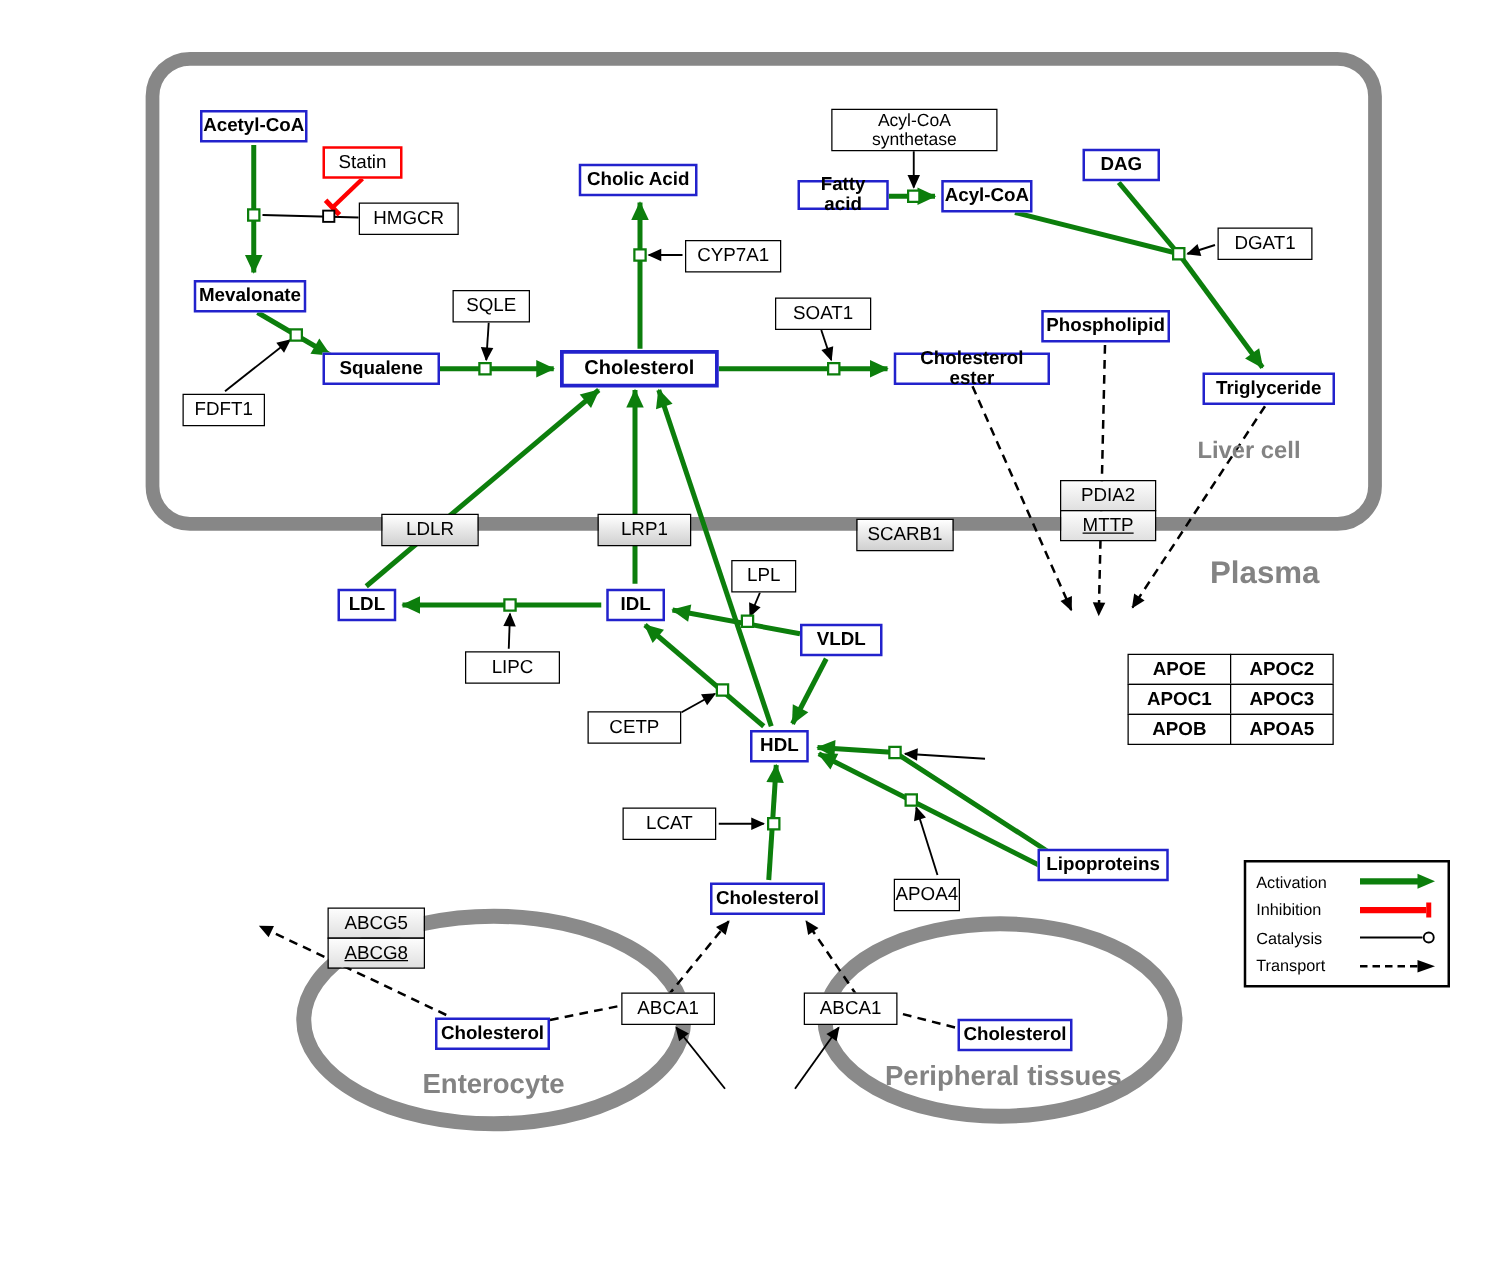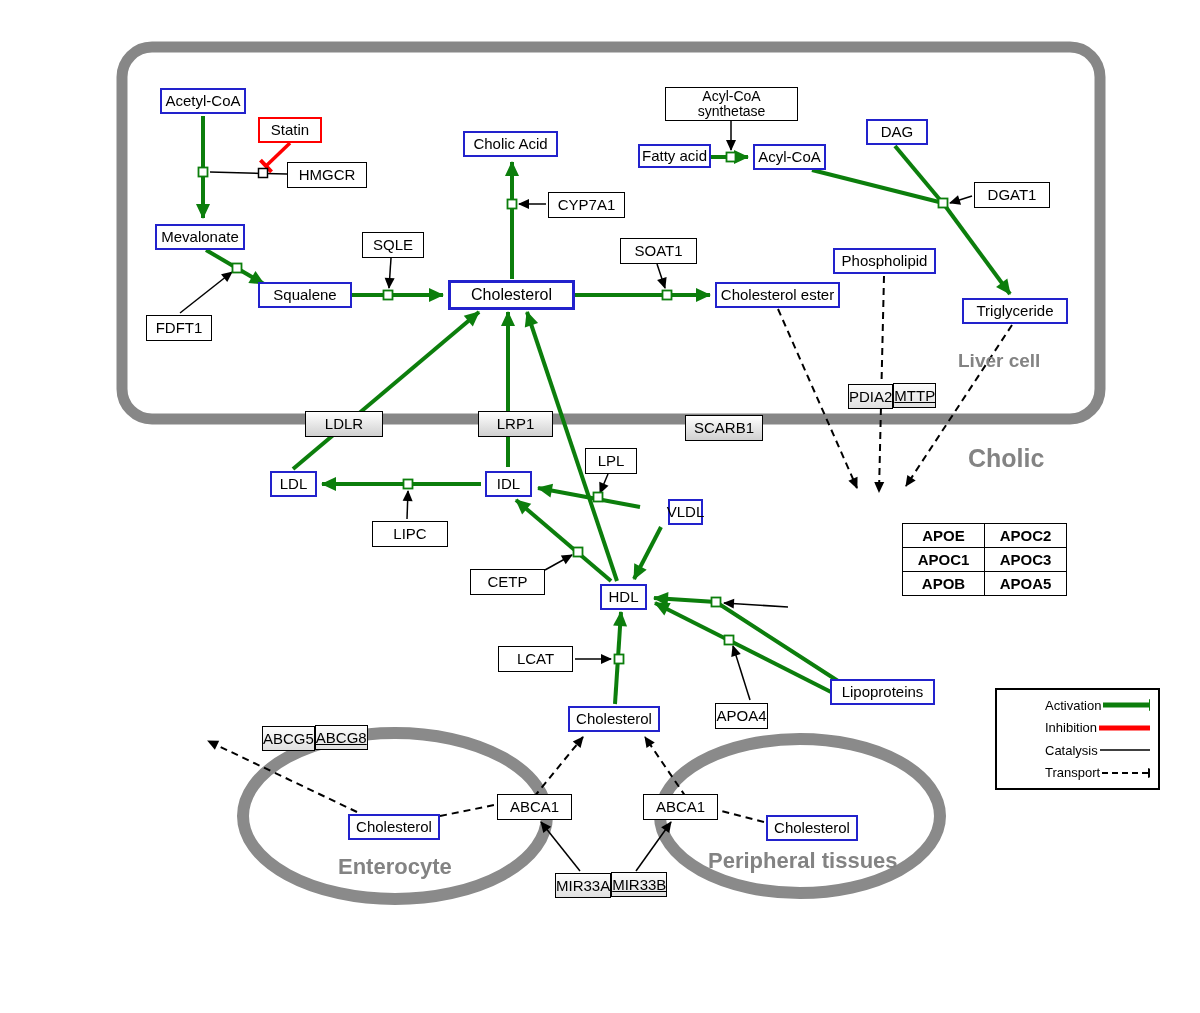--- a/index.html
+++ b/index.html
@@ -1,31 +1,31 @@
 <!DOCTYPE html>
 <html><head>
 <meta charset="utf-8">
 <style>
   html,body{margin:0;padding:0;background:#fff;}
   .stage{position:relative;width:1200px;height:1013px;background:#ffffff;font-family:"Liberation Sans",sans-serif;overflow:hidden;}
   svg.edges{position:absolute;left:0;top:0;z-index:1;}
   .node{position:absolute;z-index:3;display:flex;align-items:center;justify-content:center;background:#fff;border:1px solid #000;font-size:15px;color:#000;box-sizing:border-box;text-align:center;line-height:1.05;}
-  .metab{border:2px solid #2222cc;}
+  .metab{border:2px solid #2222cc;font-weight:bold;}
   .thick{border-width:3px;font-size:16px;}
   .redbox{border:2px solid #ff0000;}
   .mem{background:linear-gradient(180deg,#ffffff 0%,#d0d0d0 100%);}
-  .stack{position:absolute;z-index:3;display:flex;flex-direction:row;}
+  .stack{position:absolute;z-index:3;display:flex;flex-direction:column;}
   .stack .cell{border:1px solid #000;display:flex;align-items:center;justify-content:center;font-size:15px;box-sizing:border-box;background:linear-gradient(180deg,#fdfdfd 0%,#e0e0e0 100%);height:25px;}
   .stack .cell + .cell{margin-top:-1px;text-decoration:underline;}
   .apo-table{position:absolute;z-index:3;display:grid;grid-template-columns:82px 82px;}
   .apo-table .cell{border:1px solid #000;height:25px;display:flex;align-items:center;justify-content:center;font-size:15px;background:#fff;box-sizing:border-box;margin:0 0 -1px -1px;font-weight:bold;}
   .comp{position:absolute;z-index:2;color:#838383;font-weight:bold;white-space:nowrap;}
   .legend{position:absolute;z-index:3;left:995px;top:688px;width:165px;height:102px;border:2px solid #000;background:#fff;box-sizing:border-box;display:flex;flex-direction:column;justify-content:space-around;padding:4px 8px;}
   .legend .row{display:flex;align-items:center;justify-content:space-between;}
-  .legend .row .lbl{font-size:13px;color:#000;margin-left:40px;}
+  .legend .row .lbl{font-size:13px;color:#000;}
 </style>
 </head>
 <body>
 
 <div class="stage">
 
   <svg class="edges" width="1200" height="1013">
     <defs>
       <marker id="ga" markerUnits="userSpaceOnUse" markerWidth="18" markerHeight="16" refX="15" refY="8" orient="auto">
         <path d="M1,1 L16,8 L1,15 z" fill="#0c7e0c"></path>
@@ -105,21 +105,21 @@
       <rect x="593.5" y="492.5" width="9" height="9"></rect>
       <rect x="573.5" y="547.5" width="9" height="9"></rect>
       <rect x="711.5" y="597.5" width="9" height="9"></rect>
       <rect x="724.5" y="635.5" width="9" height="9"></rect>
       <rect x="614.5" y="654.5" width="9" height="9"></rect>
     </g>
     <rect x="258.5" y="168.5" width="9" height="9" fill="#fff" stroke="#000" stroke-width="1.5"></rect>
   </svg>
 
   <div class="comp" style="left:958px;top:350px;font-size:19px">Liver cell</div>
-  <div class="comp" style="left:968px;top:444px;font-size:25px">Cholic</div>
+  <div class="comp" style="left:968px;top:444px;font-size:25px">Plasma</div>
   <div class="comp" style="left:338px;top:854px;font-size:22px">Enterocyte</div>
   <div class="comp" style="left:708px;top:848px;font-size:22px">Peripheral tissues</div>
 
   <div class="node metab" style="left:160px;top:88px;width:86px;height:26px">Acetyl-CoA</div>
   <div class="node redbox" style="left:258px;top:117px;width:64px;height:26px">Statin</div>
   <div class="node" style="left:287px;top:162px;width:80px;height:26px">HMGCR</div>
   <div class="node metab" style="left:155px;top:224px;width:90px;height:26px">Mevalonate</div>
   <div class="node" style="left:146px;top:315px;width:66px;height:26px">FDFT1</div>
   <div class="node metab" style="left:258px;top:282px;width:94px;height:26px">Squalene</div>
   <div class="node" style="left:362px;top:232px;width:62px;height:26px">SQLE</div>
@@ -144,21 +144,21 @@
   <div class="node mem" style="left:685px;top:415px;width:78px;height:26px">SCARB1</div>
   <div class="stack" style="left:848px;top:384px;width:77px">
     <div class="cell">PDIA2</div>
     <div class="cell">MTTP</div>
   </div>
 
   <div class="node metab" style="left:270px;top:471px;width:47px;height:26px">LDL</div>
   <div class="node metab" style="left:485px;top:471px;width:47px;height:26px">IDL</div>
   <div class="node" style="left:372px;top:521px;width:76px;height:26px">LIPC</div>
   <div class="node" style="left:585px;top:448px;width:52px;height:26px">LPL</div>
-  <div class="node metab" style="left:668px;top:499px;width:35px;height:26px">VLDL</div>
+  <div class="node metab" style="left:640px;top:499px;width:66px;height:26px">VLDL</div>
   <div class="node" style="left:470px;top:569px;width:75px;height:26px">CETP</div>
   <div class="node metab" style="left:600px;top:584px;width:47px;height:26px">HDL</div>
   <div class="node" style="left:498px;top:646px;width:75px;height:26px">LCAT</div>
   <div class="node" style="left:715px;top:703px;width:53px;height:26px">APOA4</div>
   <div class="node metab" style="left:830px;top:679px;width:105px;height:26px">Lipoproteins</div>
   <div class="apo-table" style="left:903px;top:523px">
     <div class="cell">APOE</div>
     <div class="cell">APOC2</div>
     <div class="cell">APOC1</div>
     <div class="cell">APOC3</div>
@@ -168,24 +168,20 @@
   <div class="node metab" style="left:568px;top:706px;width:92px;height:26px">Cholesterol</div>
 
   <div class="stack" style="left:262px;top:726px;width:78px">
     <div class="cell">ABCG5</div>
     <div class="cell">ABCG8</div>
   </div>
   <div class="node metab" style="left:348px;top:814px;width:92px;height:26px">Cholesterol</div>
   <div class="node" style="left:497px;top:794px;width:75px;height:26px">ABCA1</div>
   <div class="node" style="left:643px;top:794px;width:75px;height:26px">ABCA1</div>
   <div class="node metab" style="left:766px;top:815px;width:92px;height:26px">Cholesterol</div>
-  <div class="stack" style="left:555px;top:873px;width:105px">
-    <div class="cell">MIR33A</div>
-    <div class="cell">MIR33B</div>
-  </div>
 
   <div class="legend">
     <div class="row">
       <span class="lbl">Activation</span>
       <svg width="64" height="14">
           <line x1="2" y1="7" x2="50" y2="7" stroke="#0c7e0c" stroke-width="5"></line>
           <path d="M48,1 L62,7 L48,13 z" fill="#0c7e0c"></path>
         </svg>
     </div>
     <div class="row">

